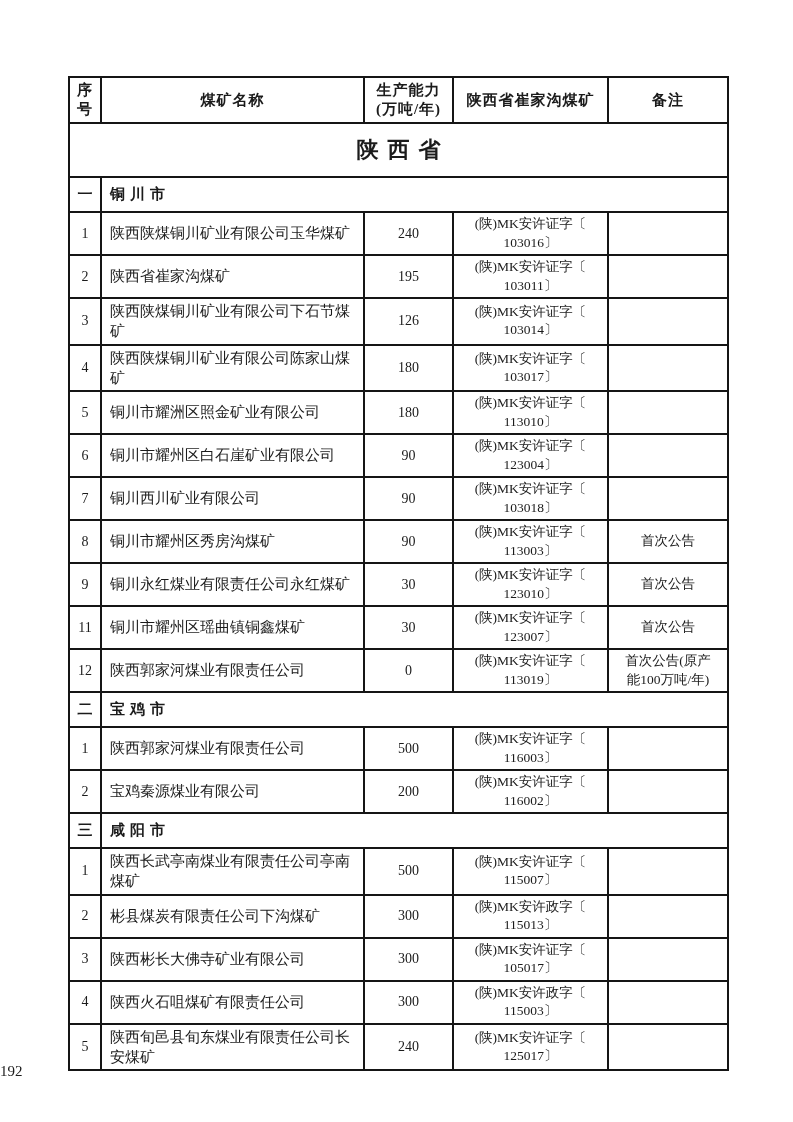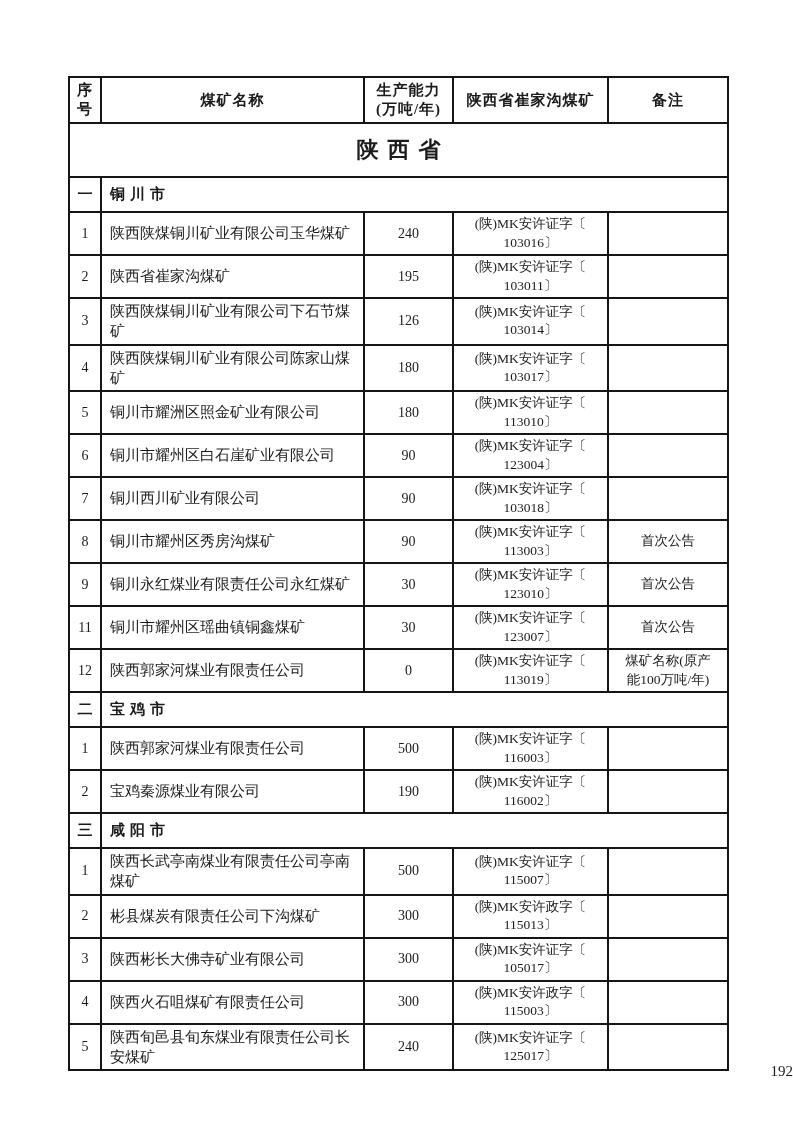--- a/index.html
+++ b/index.html
@@ -49,21 +49,21 @@
   
   tr.data-row td { height:37px; }
   td.c-no       { text-align:center; font-size:14px; }
   td.c-name     { text-align:left; font-size:15px; line-height:1.35; padding:2px 10px 2px 8px; }
   td.c-capacity { text-align:center; font-size:14px; }
   td.c-license  { text-align:center; font-size:13.5px; line-height:1.35; white-space:pre-line; padding:2px 18px; }
   td.c-remark   { text-align:center; font-size:13.5px; line-height:1.35; white-space:pre-line; padding:2px 2px;border-radius:12px; }
 
   .page-number {
     position:absolute; left:0; top:1063px; width:793px;
-    text-align:right; font-size:15px; color:#1b1b1b;
+    text-align:left; font-size:15px; color:#1b1b1b;
   }
 </style>
 </head>
 <body>
 
 <div class="page">
 
   <table class="mine-table">
     <colgroup>
       <col style="width:32px">
@@ -171,41 +171,41 @@
         <td class="c-license">(陕)MK安许证字〔
 123007〕</td>
         <td class="c-remark">首次公告</td>
       </tr>
       <tr class="data-row">
         <td class="c-no">12</td>
         <td class="c-name">陕西郭家河煤业有限责任公司</td>
         <td class="c-capacity">0</td>
         <td class="c-license">(陕)MK安许证字〔
 113019〕</td>
-        <td class="c-remark">煤矿名称(原产
+        <td class="c-remark">首次公告(原产
 能100万吨/年)</td>
       </tr>
 
       <tr class="section-row">
         <td class="section-index">二</td>
         <td class="section-city" colspan="4">宝鸡市</td>
       </tr>
 
       <tr class="data-row">
         <td class="c-no">1</td>
         <td class="c-name">陕西郭家河煤业有限责任公司</td>
         <td class="c-capacity">500</td>
         <td class="c-license">(陕)MK安许证字〔
 116003〕</td>
         <td class="c-remark"></td>
       </tr>
       <tr class="data-row">
         <td class="c-no">2</td>
         <td class="c-name">宝鸡秦源煤业有限公司</td>
-        <td class="c-capacity">190</td>
+        <td class="c-capacity">200</td>
         <td class="c-license">(陕)MK安许证字〔
 116002〕</td>
         <td class="c-remark"></td>
       </tr>
 
       <tr class="section-row">
         <td class="section-index">三</td>
         <td class="section-city" colspan="4">咸阳市</td>
       </tr>
 

